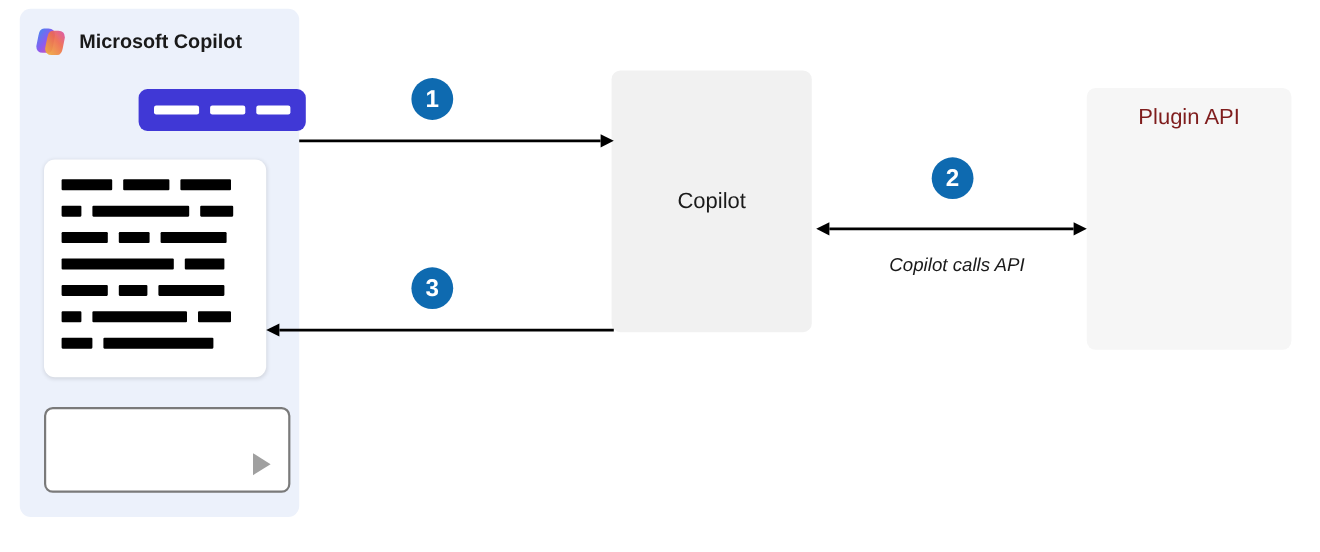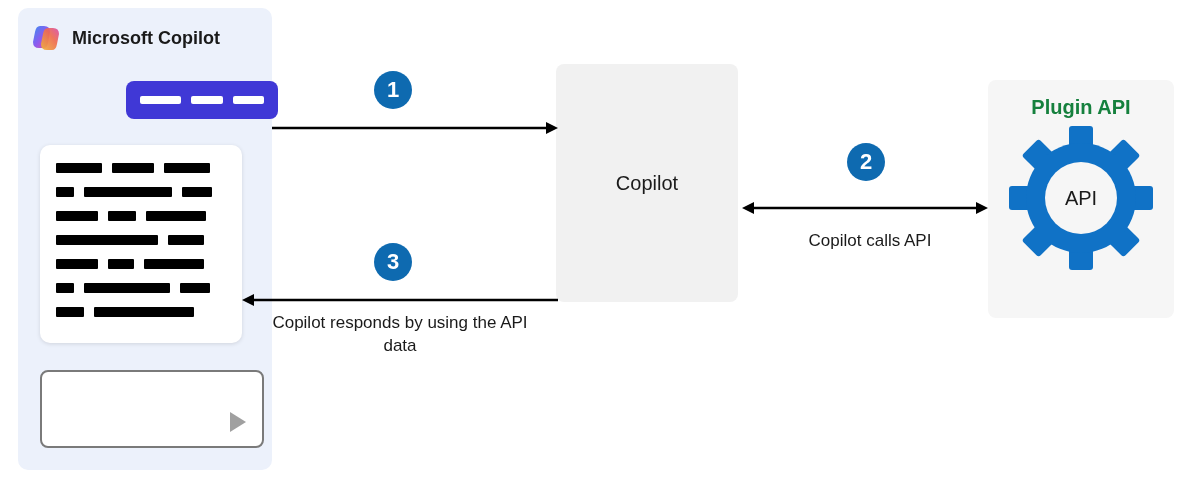--- a/index.html
+++ b/index.html
@@ -81,21 +81,21 @@
     
     .api-box {
       position: absolute;
       left: 988px; top: 80px;
       width: 186px; height: 238px;
       background: #f6f6f6;
       border-radius: 8px;
       padding-top: 16px;
       display: flex; flex-direction: column; align-items: center;
     }
-    .api-title { font-size: 20px; font-weight: 700; color: #15803d; margin-bottom: 4px; }
+    .api-title { font-size: 20px; font-weight: 400; color: #7f1d1d; margin-bottom: 15px; }
     .gear-wrap { position: relative; width: 150px; height: 150px; }
     .gear-center-text {
       position: absolute; left: 0; top: 0; width: 150px; height: 150px;
       display: flex; align-items: center; justify-content: center;
       font-size: 20px; font-weight: 400; color: #1a1a1a;
     }
     
     
     .badge {
       position: absolute;
@@ -113,21 +113,21 @@
     
     .arrow { position: absolute; }
     
     
     .step-label {
       position: absolute;
       font-size: 17px; color: #1a1a1a;
       text-align: center;
     }
     .label-1 { left: 300px; top: 140px; width: 200px; }
-    .label-2 { left: 790px; top: 231px; width: 160px; }
+    .label-2 { left: 790px; top: 231px; width: 160px; font-style: italic; }
     .label-3 { left: 270px; top: 312px; width: 260px; line-height: 1.35; }
   </style>
 </head>
 <body>
 
 <div class="canvas">
 
   <div class="copilot-panel">
     <div class="copilot-header">
       <span class="copilot-logo">
@@ -197,50 +197,20 @@
       <span class="send-triangle"></span>
     </div>
   </div>
 
   <div class="copilot-box">
     <span class="copilot-box-label">Copilot</span>
   </div>
 
   <div class="api-box">
     <div class="api-title">Plugin API</div>
-    <div class="gear-wrap">
-      <svg viewBox="0 0 150 150" width="150" height="150">
-        <g fill="#1072c6">
-          <g transform="translate(75,75)">
-
-            <g>
-              <rect x="-12" y="-72" width="24" height="22" rx="3"></rect>
-              <rect x="-12" y="50" width="24" height="22" rx="3"></rect>
-              <rect x="-72" y="-12" width="22" height="24" rx="3"></rect>
-              <rect x="50" y="-12" width="22" height="24" rx="3"></rect>
-              <g transform="rotate(45)">
-                  <rect x="-12" y="-72" width="24" height="22" rx="3"></rect>
-                </g>
-              <g transform="rotate(45)">
-                  <rect x="-12" y="50" width="24" height="22" rx="3"></rect>
-                </g>
-              <g transform="rotate(-45)">
-                  <rect x="-12" y="-72" width="24" height="22" rx="3"></rect>
-                </g>
-              <g transform="rotate(-45)">
-                  <rect x="-12" y="50" width="24" height="22" rx="3"></rect>
-                </g>
-            </g>
-            <circle cx="0" cy="0" r="55" fill="#1072c6"></circle>
-            <circle cx="0" cy="0" r="36" fill="#f6f6f6"></circle>
-          </g>
-        </g>
-      </svg>
-      <div class="gear-center-text">API</div>
-    </div>
   </div>
 
   <svg class="arrow" style="left:270px; top:118px;" width="290" height="20">
     <line x1="2" y1="10" x2="276" y2="10" stroke="#000" stroke-width="2.5"></line>
     <polygon points="276,4 288,10 276,16" fill="#000"></polygon>
   </svg>
 
   <svg class="arrow" style="left:740px; top:198px;" width="250" height="20">
     <line x1="14" y1="10" x2="236" y2="10" stroke="#000" stroke-width="2.5"></line>
     <polygon points="14,4 2,10 14,16" fill="#000"></polygon>
@@ -256,15 +226,14 @@
       <span>1</span>
     </div>
   <div class="badge badge-2">
       <span>2</span>
     </div>
   <div class="badge badge-3">
       <span>3</span>
     </div>
 
   <div class="step-label label-2">Copilot calls API</div>
-  <div class="step-label label-3">Copilot responds by using the API data</div>
 
 </div>
 
 </body></html>

